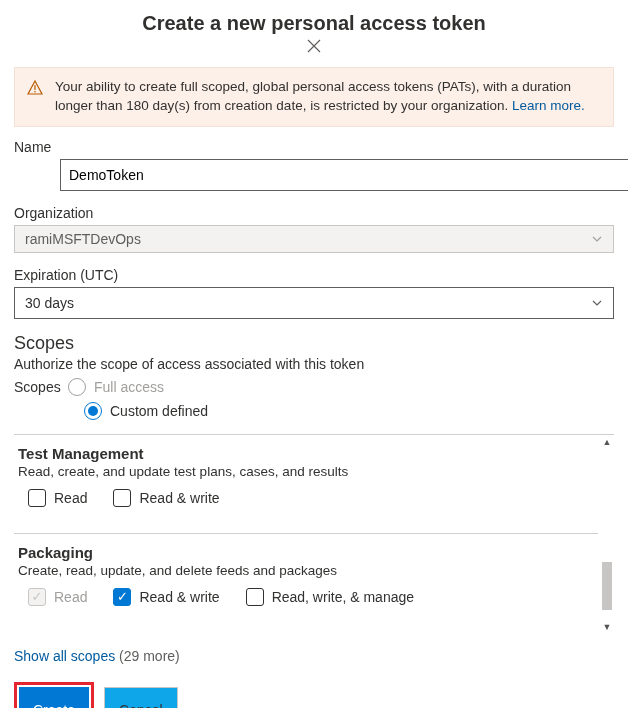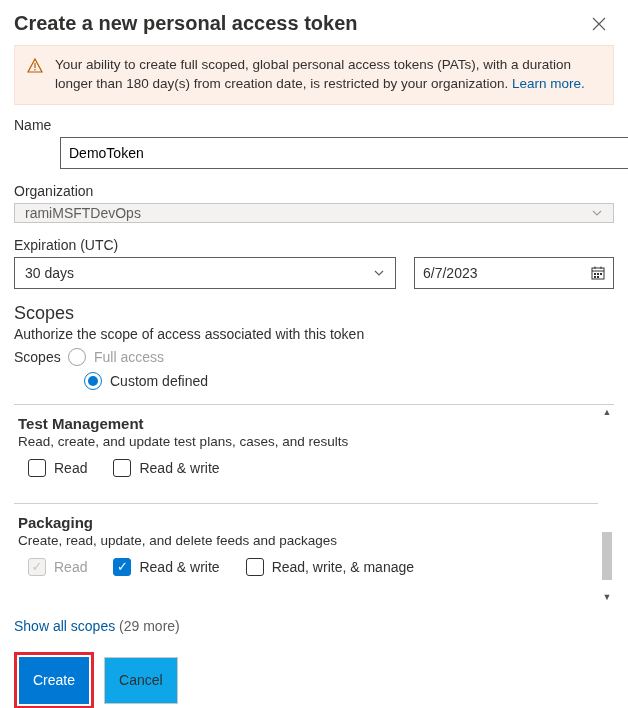--- a/index.html
+++ b/index.html
@@ -10,20 +10,21 @@
     color: #323130;
     background: #fff;
     width: 628px;
   }
   .dialog { padding: 12px 14px 16px 14px; }
   .header {
     display: flex;
     align-items: center;
     justify-content: space-between;
     padding-bottom: 10px;
+    flex-direction: column;
   }
   .header h1 {
     font-size: 20px;
     font-weight: 600;
     margin: 0;
   }
   .close-x {
     font-size: 18px;
     color: #605e5c;
     cursor: pointer;
@@ -58,21 +59,21 @@
     background: #fff;
     padding: 5px 8px;
     font-size: 14px;
     height: 32px;
     margin-bottom: 14px;
     font-family: inherit;
     margin-left: 46px;
   }
   .select-box {
     width: 100%;
-    height: 20px;
+    height: 28px;
     border: 1px solid #c8c6c4;
     background: #f3f2f1;
     display: flex;
     align-items: center;
     justify-content: space-between;
     padding: 0 10px;
     color: #605e5c;
     margin-bottom: 14px;
   }
   .row { display: flex; gap: 18px; margin-bottom: 14px; }
@@ -248,36 +249,20 @@
   <div class="field-label">Expiration (UTC)</div>
   <div class="row">
     <div class="dropdown">
       <span>30 days</span>
       <span>
         <svg width="12" height="12" viewBox="0 0 12 12">
             <path d="M2 4 L6 8 L10 4" fill="none" stroke="#605e5c" stroke-width="1.2"></path>
           </svg>
       </span>
     </div>
-    <div class="date-box">
-      <span>6/7/2023</span>
-      <span>
-        <svg width="14" height="14" viewBox="0 0 14 14">
-            <rect x="1" y="2" width="12" height="11" fill="none" stroke="#323130" stroke-width="1"></rect>
-            <line x1="1" y1="5" x2="13" y2="5" stroke="#323130" stroke-width="1"></line>
-            <line x1="4" y1="0.5" x2="4" y2="3" stroke="#323130" stroke-width="1"></line>
-            <line x1="10" y1="0.5" x2="10" y2="3" stroke="#323130" stroke-width="1"></line>
-            <rect x="3" y="7" width="2" height="2" fill="#323130"></rect>
-            <rect x="6" y="7" width="2" height="2" fill="#323130"></rect>
-            <rect x="9" y="7" width="2" height="2" fill="#323130"></rect>
-            <rect x="3" y="10" width="2" height="2" fill="#323130"></rect>
-            <rect x="6" y="10" width="2" height="2" fill="#323130"></rect>
-          </svg>
-      </span>
-    </div>
   </div>
 
   <div class="section-heading">Scopes</div>
   <div class="section-sub">Authorize the scope of access associated with this token</div>
 
   <div class="radio-row">
     <span style="width:46px">Scopes</span>
     <span class="radio-outer"></span>
     <span class="radio-label-disabled">Full access</span>
   </div>

